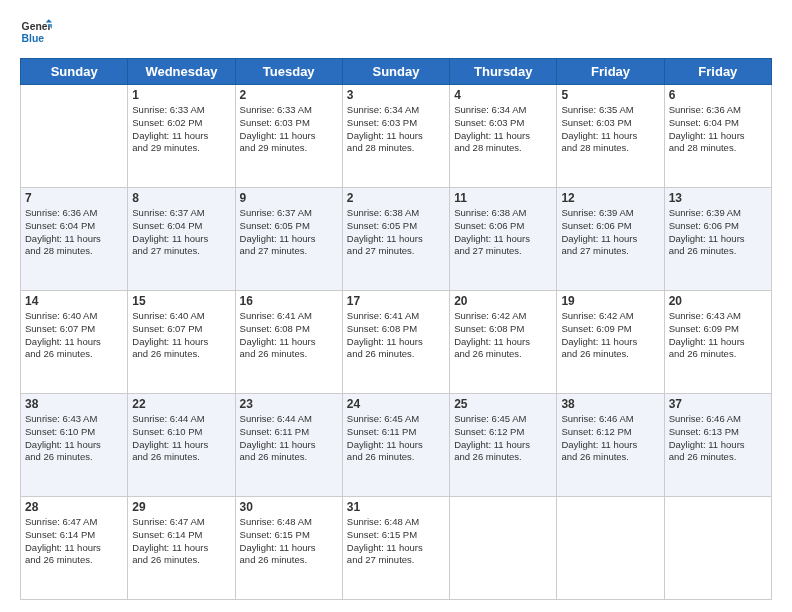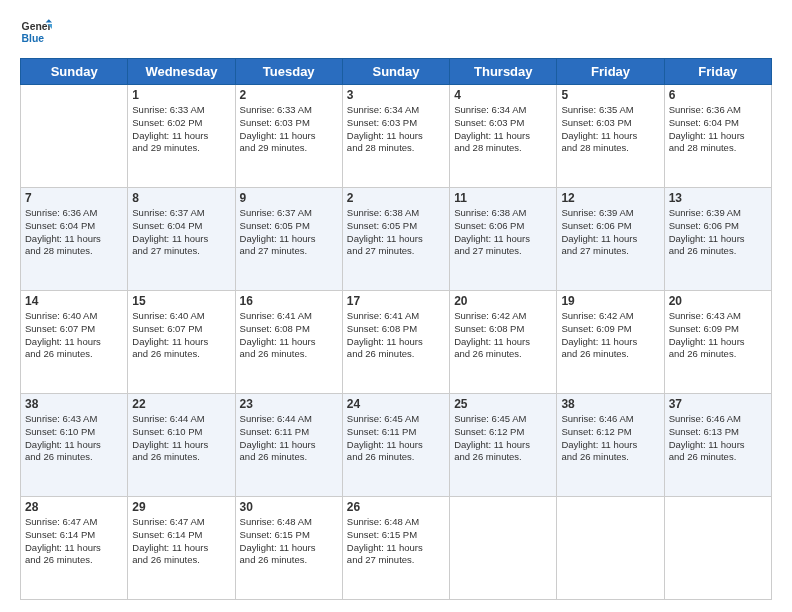--- a/index.html
+++ b/index.html
@@ -334,21 +334,21 @@
 and 26 minutes.</div>
           </td>
           <td>
             <span class="day-number">30</span>
             <div class="day-info" style="white-space: pre-line;">Sunrise: 6:48 AM
 Sunset: 6:15 PM
 Daylight: 11 hours
 and 26 minutes.</div>
           </td>
           <td>
-            <span class="day-number">26</span>
+            <span class="day-number">31</span>
             <div class="day-info" style="white-space: pre-line;">Sunrise: 6:48 AM
 Sunset: 6:15 PM
 Daylight: 11 hours
 and 27 minutes.</div>
           </td>
           <td class="empty-cell"></td>
           <td class="empty-cell"></td>
           <td class="empty-cell"></td>
         </tr>
       </tbody>

